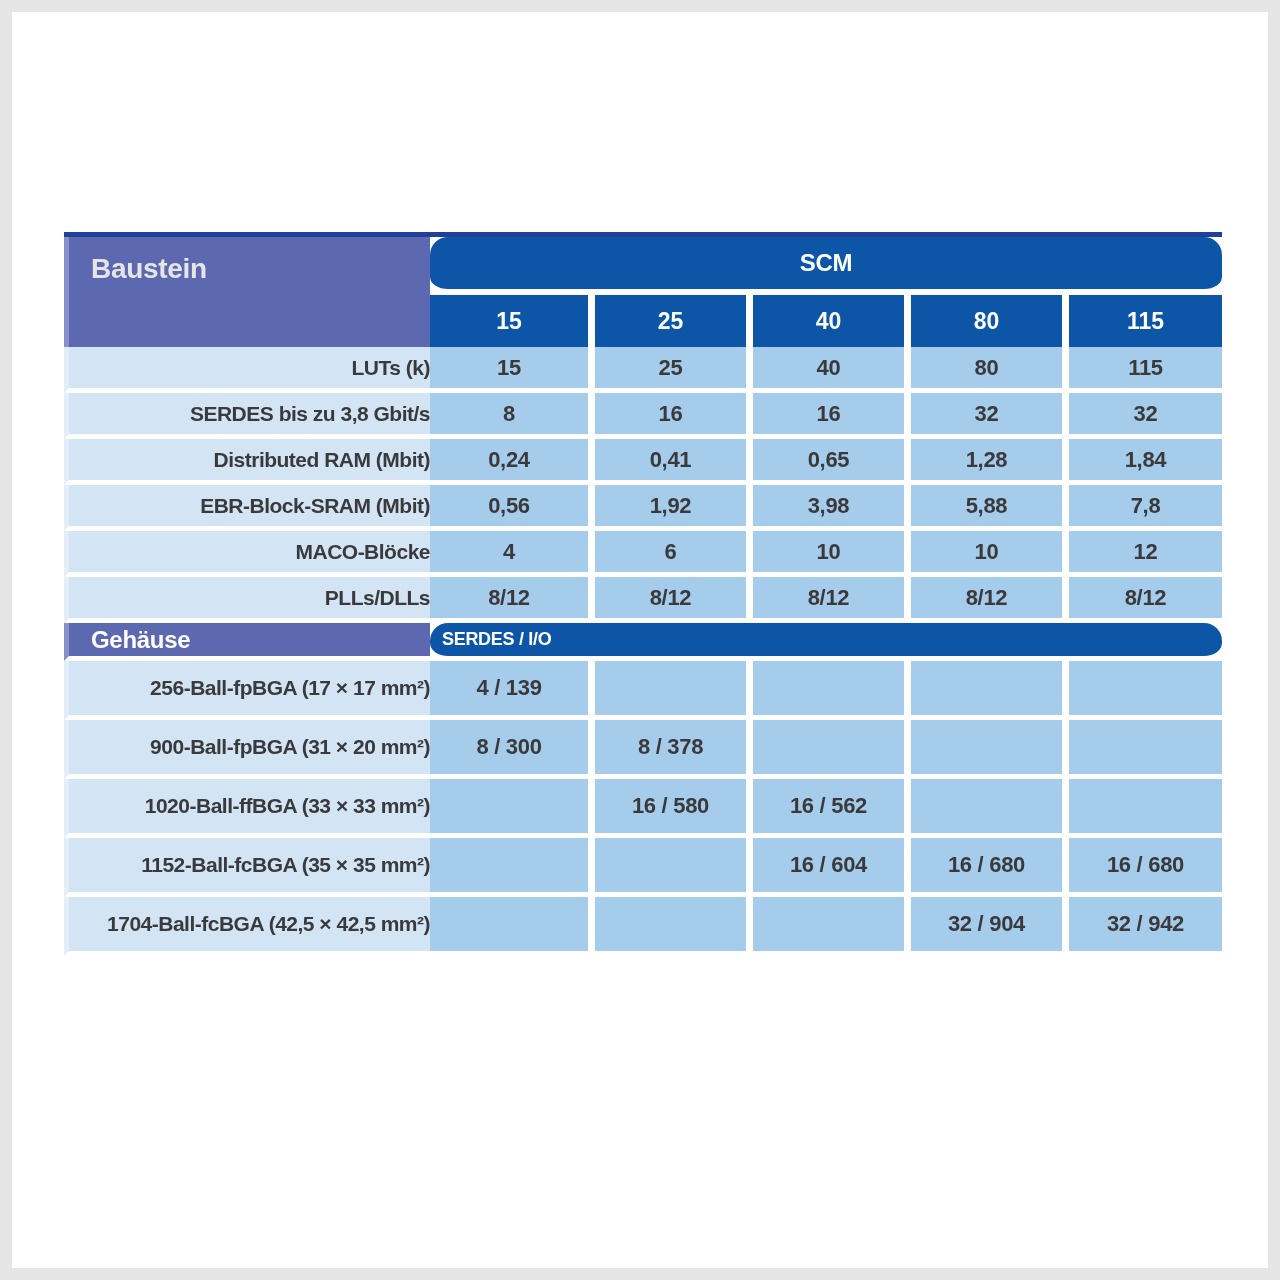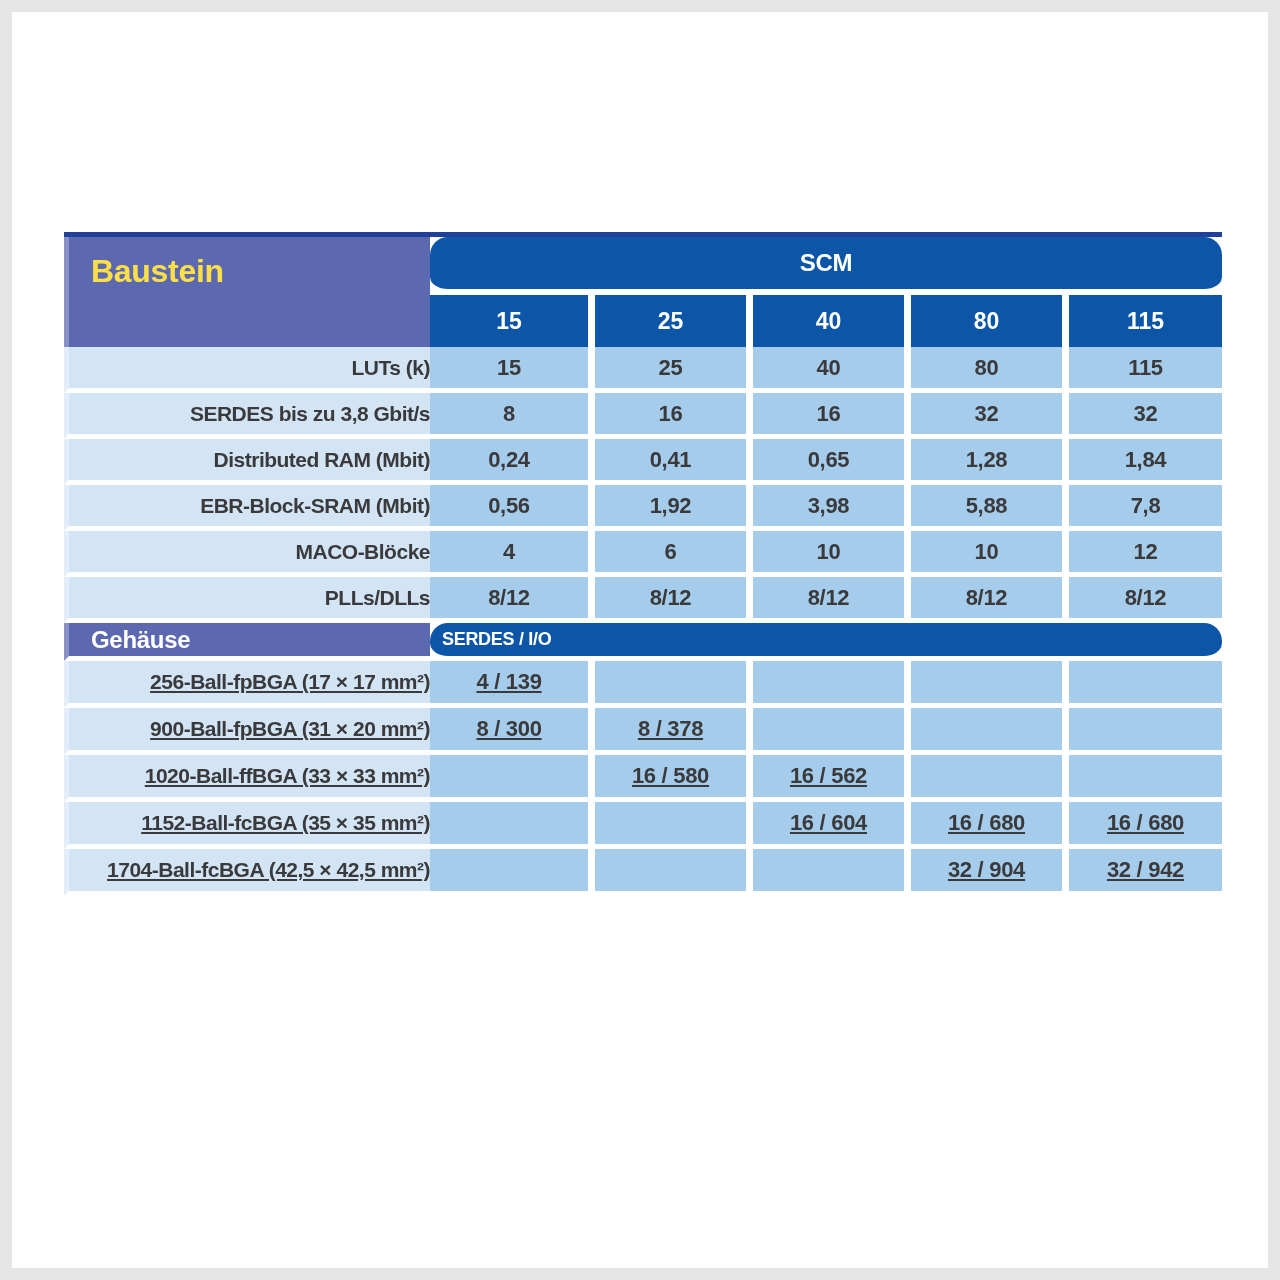--- a/index.html
+++ b/index.html
@@ -30,24 +30,24 @@
   }
   th, td {
     box-sizing: border-box;
     padding: 0;
     margin: 0;
     font-weight: 700;
   }
   
   th.corner {
     background: #5c68b0;
-    color: #fde047;
+    color: #e5e5e5;
     text-align: left;
     vertical-align: top;
-    font-size: 32px;
+    font-size: 28px;
     padding: 16px 0 0 22px;
     border-left: 5px solid #8791c7;
     letter-spacing: -0.3px;
   }
   th.corner2 {
     background: #5c68b0;
     color: #ffffff;
     text-align: left;
     vertical-align: middle;
     font-size: 24px;
@@ -101,21 +101,21 @@
   td.val {
     background: #a6cceb;
     color: #3a3a3c;
     text-align: center;
     font-size: 22px;
     letter-spacing: -0.3px;
     border-bottom: 5px solid #ffffff;
     height: 46px;
   }
   td.val.sep { border-left: 7px solid #ffffff; }
-  tr.pkg td { height: 47px; text-decoration: underline; }
+  tr.pkg td { height: 59px; }
 </style>
 </head>
 <body>
 
 <div class="canvas">
   <div class="sheet"></div>
   <div class="tablewrap">
     <table class="spec">
       <colgroup>
         <col style="width:366px">

